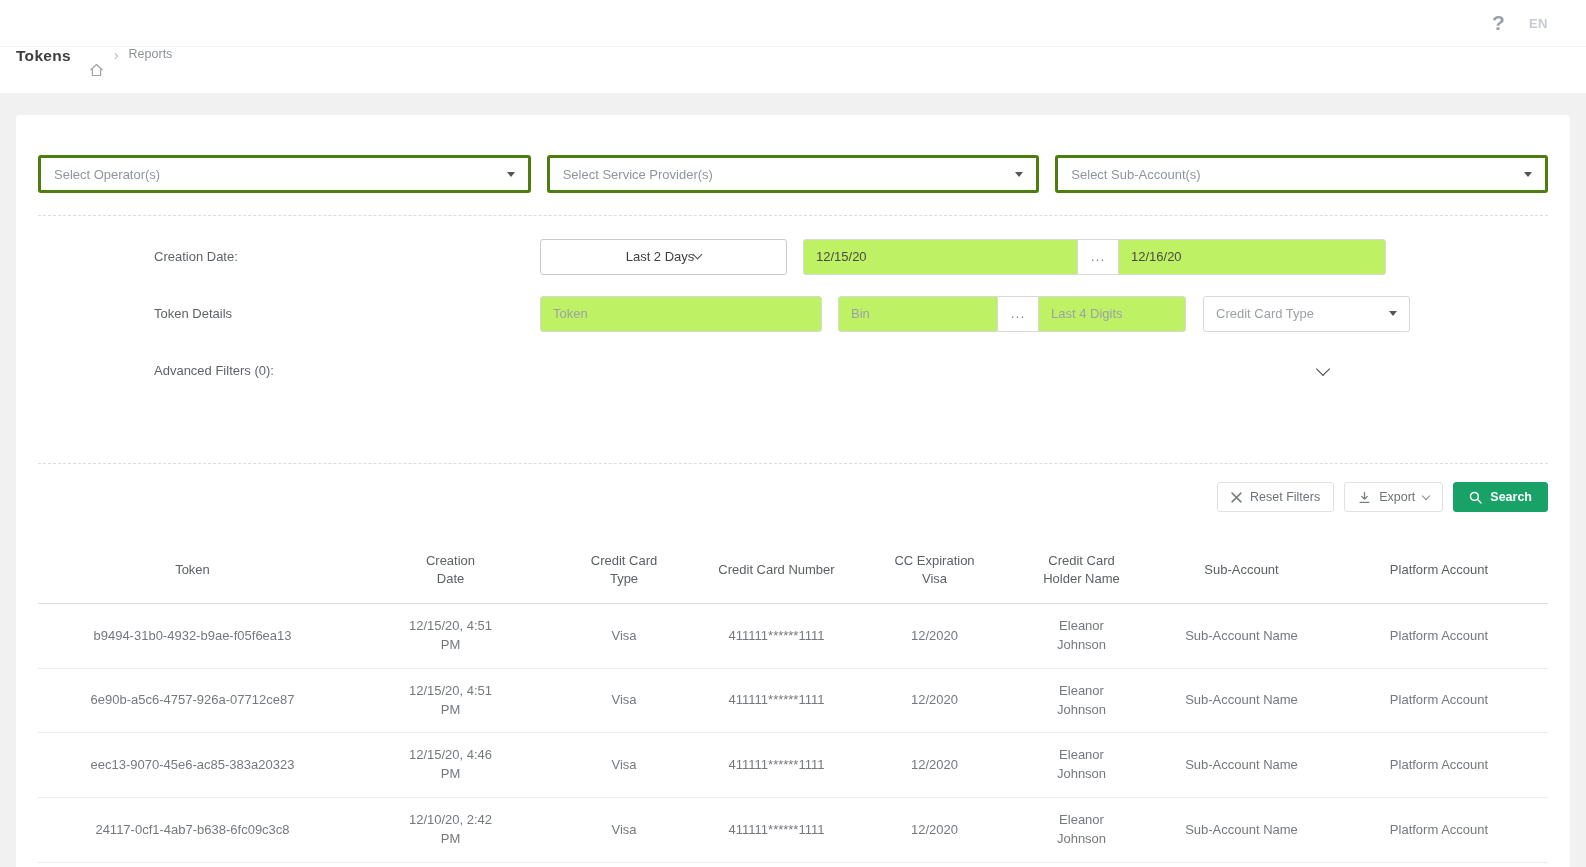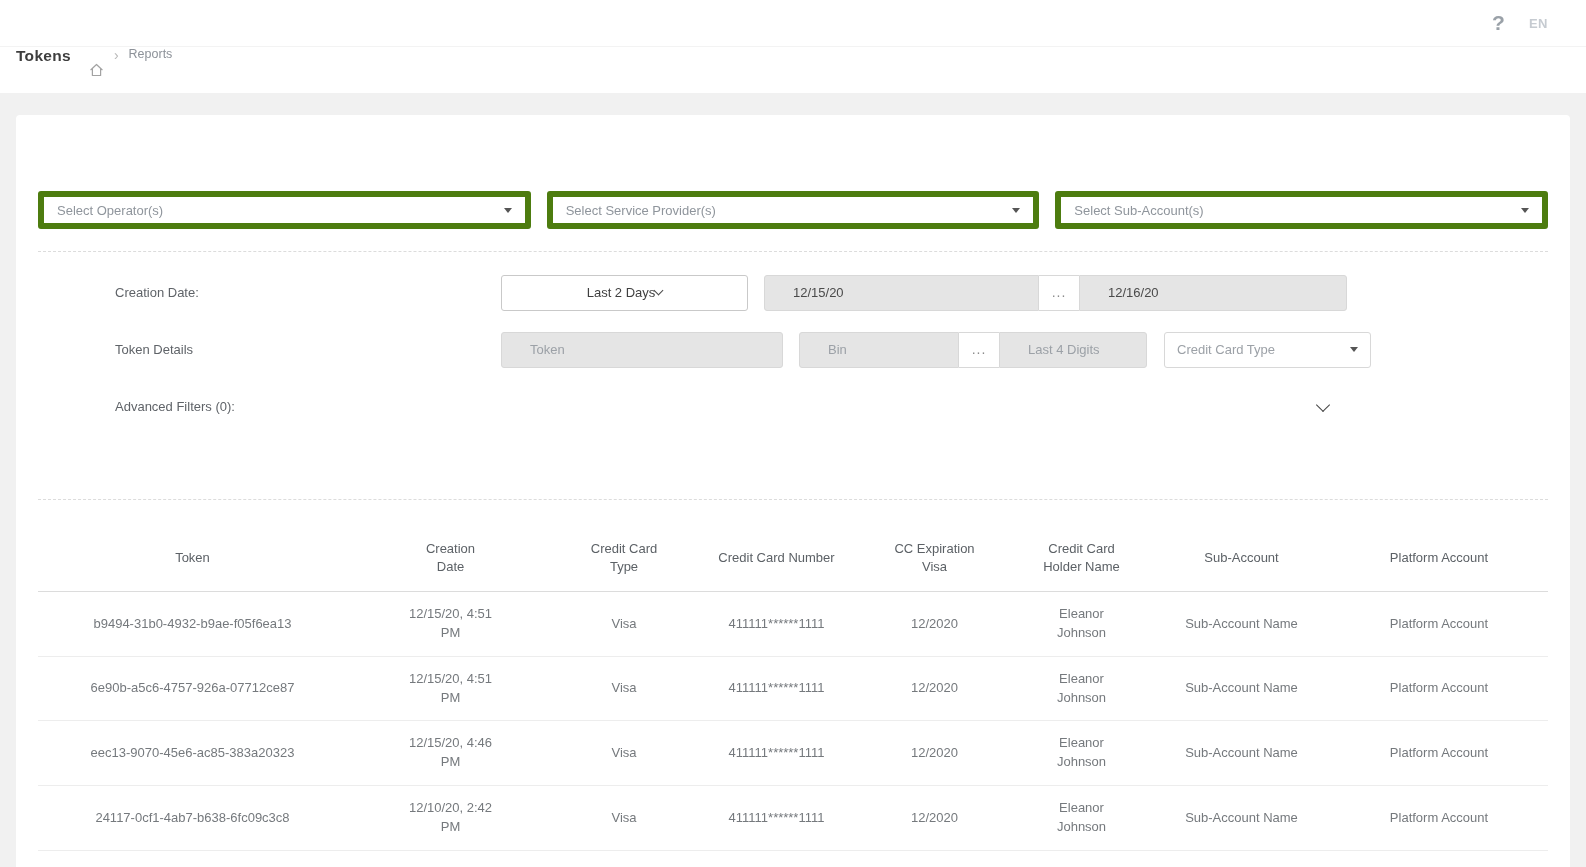--- a/index.html
+++ b/index.html
@@ -20,45 +20,45 @@
   .home-ic { display:flex; align-items:center; cursor:pointer; }
   .crumb-sep { color:#b8b8b8; font-size:14px; }
   .crumb { color:#8d9299; font-size:12.5px; cursor:pointer; }
 
   
   .content { padding:22px 16px; }
   .card { background:#fff; border-radius:4px; padding:40px 22px 0 22px; height:760px; overflow:hidden; }
 
   
   .selects-row { display:flex; gap:16px; }
-  .msel { flex:1; height:38px; border:6px solid #4d7c0f; border-radius:3px; background:#fff;
+  .msel { flex:1; height:38px; border:3px solid #4d7c0f; border-radius:3px; background:#fff;
     display:flex; align-items:center; justify-content:space-between; padding:0 13px;
-    color:#8f959c; font-size:13px; cursor:pointer;margin-top:36px; }
+    color:#8f959c; font-size:13px; cursor:pointer; }
   .caret { width:0; height:0; border-left:4px solid transparent; border-right:4px solid transparent;
     border-top:5px solid #555; }
 
   .dashed { border-top:1px dashed #dcdcdc; margin-top:22px; }
 
   
   .filter-area { margin-top:12px; width:1396px; }
   .frow { display:flex; align-items:center; height:57px; }
-  .flabel { margin-left:77px; width:386px; font-size:13px; color:#5f6368; }
+  .flabel { margin-left:116px; width:386px; font-size:13px; color:#5f6368; }
   .fcontrols { display:flex; align-items:center; }
 
   .nselect { width:247px; height:36px; border:1px solid #c9c9c9; border-radius:3px; background:#fff;
     display:flex; align-items:center; justify-content:center; padding:0 28px;
     font-size:13px; color:#3f3f3f; cursor:pointer; }
   .chev { display:inline-block; width:7px; height:7px; border-right:1.6px solid #4a4a4a;
     border-bottom:1.6px solid #4a4a4a; transform:rotate(45deg); margin-top:-4px; }
   .chev-lg { width:10px; height:10px; border-right:1.6px solid #444; border-bottom:1.6px solid #444;
     margin-right:106px; cursor:pointer; }
 
   .joined { display:flex; margin-left:16px; }
-  .tinput { height:36px; border:1px solid #d8d8d8; border-radius:3px; padding:0 28px;
-    font-size:13px; color:#4a4a4a; outline:none; font-family:inherit; background:#e5e5e5; }
+  .tinput { height:36px; border:1px solid #d8d8d8; border-radius:3px; padding:0 12px;
+    font-size:13px; color:#4a4a4a; outline:none; font-family:inherit; background:#bef264; }
   .tinput::placeholder { color:#9ca1a7; opacity:1; }
   .date-from { width:275px; border-radius:3px 0 0 3px; }
   .date-to { width:268px; border-radius:0 3px 3px 0; }
   .dots-box { width:40px; height:36px; border-top:1px solid #d8d8d8; border-bottom:1px solid #d8d8d8;
     display:flex; align-items:flex-start; justify-content:center; padding-top:8px;
     color:#8c8c8c; font-size:14px; letter-spacing:1px; background:#fff; cursor:pointer; }
   .w282 { width:282px; } .w160 { width:160px; border-radius:3px 0 0 3px; }
   .w160b { width:148px; border-radius:0 3px 3px 0; }
   .ccsel { width:207px; height:36px; margin-left:17px; border:1px solid #d8d8d8; border-radius:3px;
     display:flex; align-items:center; justify-content:space-between; padding:0 12px;
@@ -159,20 +159,42 @@
       </div>
 
       <div class="frow" style="justify-content:space-between;">
         <div class="flabel">Advanced Filters (0):</div>
         <span class="chev chev-lg"></span>
       </div>
     </div>
 
     <div class="dashed" style="margin-top:64px;"></div>
 
+    <div class="actions">
+      <button class="btn">
+        <svg width="11" height="11" viewBox="0 0 10 10" stroke="#7a7f84" stroke-width="1.4" stroke-linecap="round">
+            <path d="M1 1l8 8M9 1L1 9"></path>
+          </svg>
+        <span>Reset Filters</span>
+      </button>
+      <button class="btn">
+        <svg width="13" height="13" viewBox="0 0 14 14" fill="none" stroke="#7a7f84" stroke-width="1.4" stroke-linecap="round" stroke-linejoin="round">
+            <path d="M7 1.5v7M4 5.8 7 8.8l3-3M2.2 12.2h9.6"></path>
+          </svg>
+        <span>Export</span>
+        <span class="chev-sm"></span>
+      </button>
+      <button class="btn btn-search">
+        <svg width="13" height="13" viewBox="0 0 14 14" fill="none" stroke="#ffffff" stroke-width="1.6" stroke-linecap="round">
+            <circle cx="5.8" cy="5.8" r="4.2"></circle>
+            <path d="M9.2 9.2 13 13"></path>
+          </svg>
+        <span>Search</span>
+      </button>
+    </div>
 
     <table class="tokens-table">
       <colgroup>
         <col style="width:309px">
           <col style="width:207px">
           <col style="width:140px">
           <col style="width:165px">
         <col style="width:151px">
           <col style="width:143px">
           <col style="width:177px">

